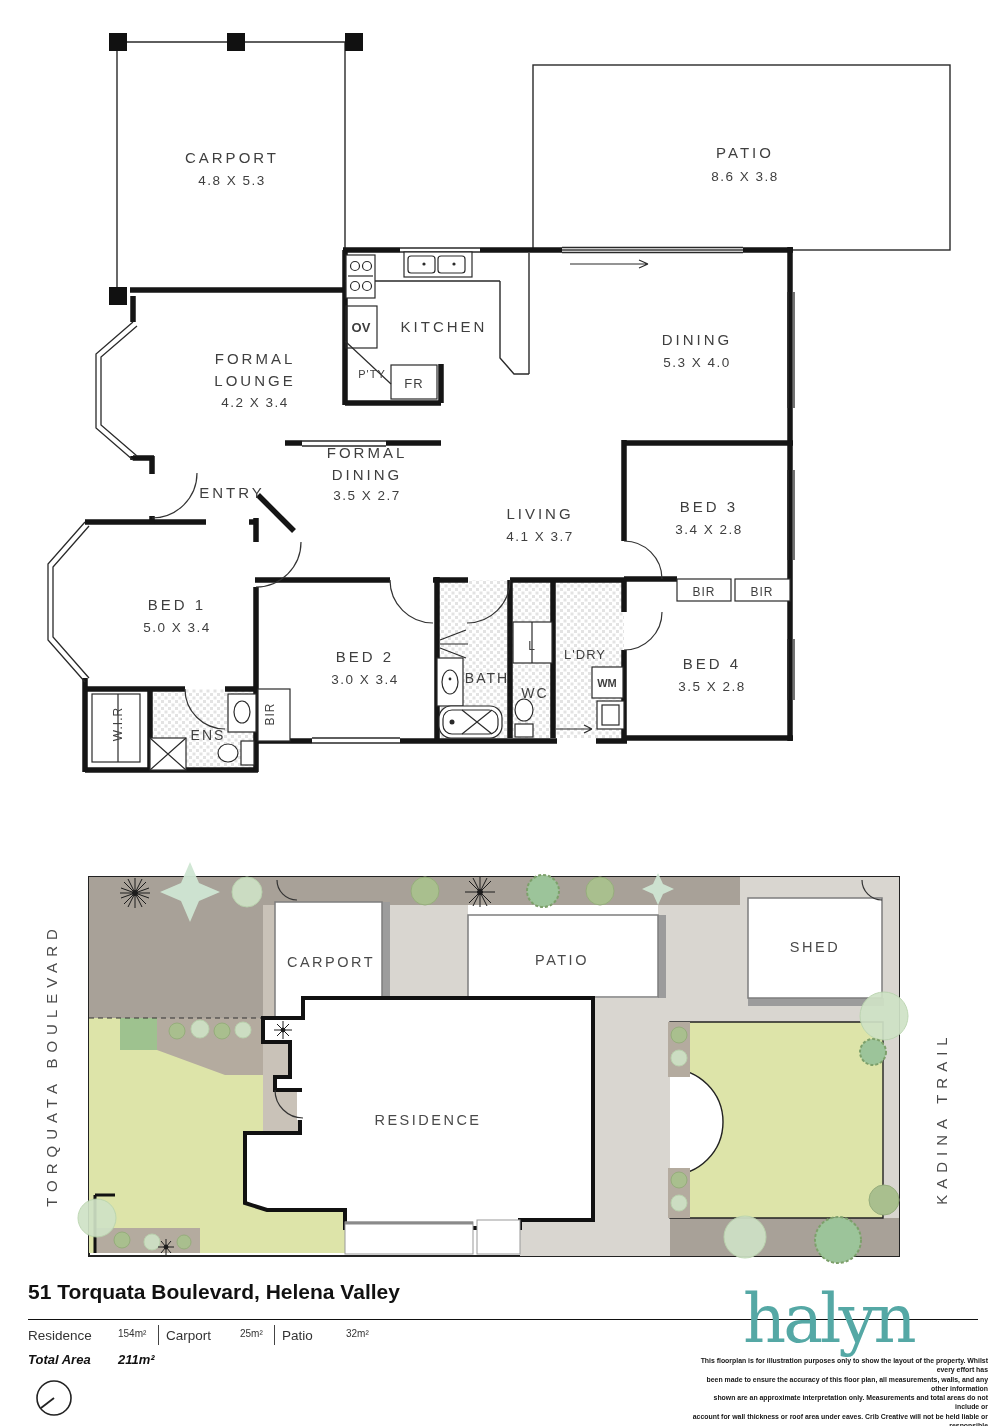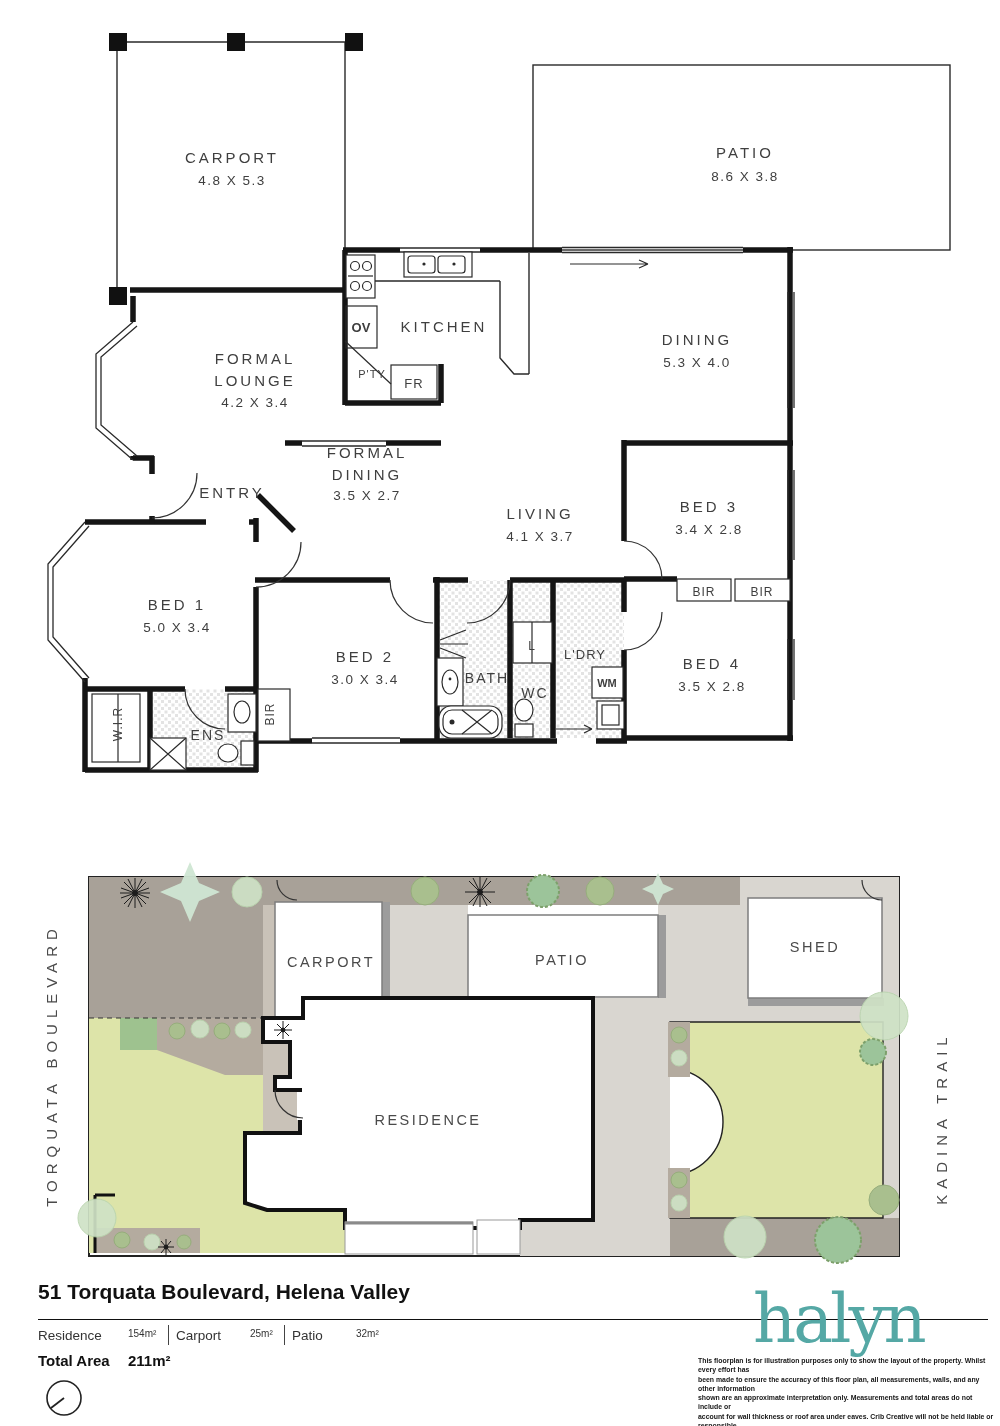--- a/index.html
+++ b/index.html
@@ -38,27 +38,27 @@
   .street{font-size:15px;letter-spacing:6px;fill:#4a4a4a;text-anchor:middle;}
   .site{font-size:14.5px;letter-spacing:2.5px;fill:#4a4a4a;text-anchor:middle;}
   .dash{stroke:#333;stroke-width:1.2;stroke-dasharray:5,4;fill:none;}
   .dk{stroke:#1c1c1c;stroke-width:1;fill:none;}
   .pale{fill:#cfe2c6;opacity:.92;stroke:#b9d4ae;stroke-width:1;}
   .sage{fill:#a9bf8e;stroke:#96ad7c;stroke-width:1;}
   .spik{fill:#9cc49a;stroke:#7da06b;stroke-width:2;stroke-dasharray:3,2;}
   .mint{fill:#cfe6d3;opacity:.95;}
   .hatchfill{fill:url(#hatch);}
   
-  .footer{position:absolute;left:13px;top:1272px;width:816px;height:154px;}
+  .footer{position:absolute;left:3px;top:1272px;width:816px;height:154px;text-align:right;}
   .addr{position:absolute;left:25px;top:8px;font-size:21px;font-weight:bold;color:#111;}
   .rule{position:absolute;left:25px;top:47px;width:950px;height:0;border-top:1.6px solid #111;z-index:1;}
   .arealbl{position:absolute;top:56px;font-size:13.5px;color:#333;}
   .areaval{position:absolute;top:56px;font-size:10px;color:#333;}
   .sep{position:absolute;top:53px;width:1px;height:20px;background:#444;}
-  .tot{position:absolute;top:80px;font-size:15px;font-weight:bold;color:#111;}
+  .tot{position:absolute;top:80px;font-size:13px;font-weight:bold;color:#111;font-style:italic;}
   .logo{position:absolute;left:740px;top:14px;z-index:2;color:var(--teal);
         font-family:"DejaVu Serif",serif;font-size:67px;line-height:1;letter-spacing:-3px;}
   .disc{position:absolute;left:685px;top:84px;width:300px;z-index:3;
         font-size:6.9px;font-weight:bold;color:#151515;line-height:9.3px;}
   .compass{position:absolute;left:30px;top:104px;}
 </style>
 </head>
 <body>
 
 <div class="page">

